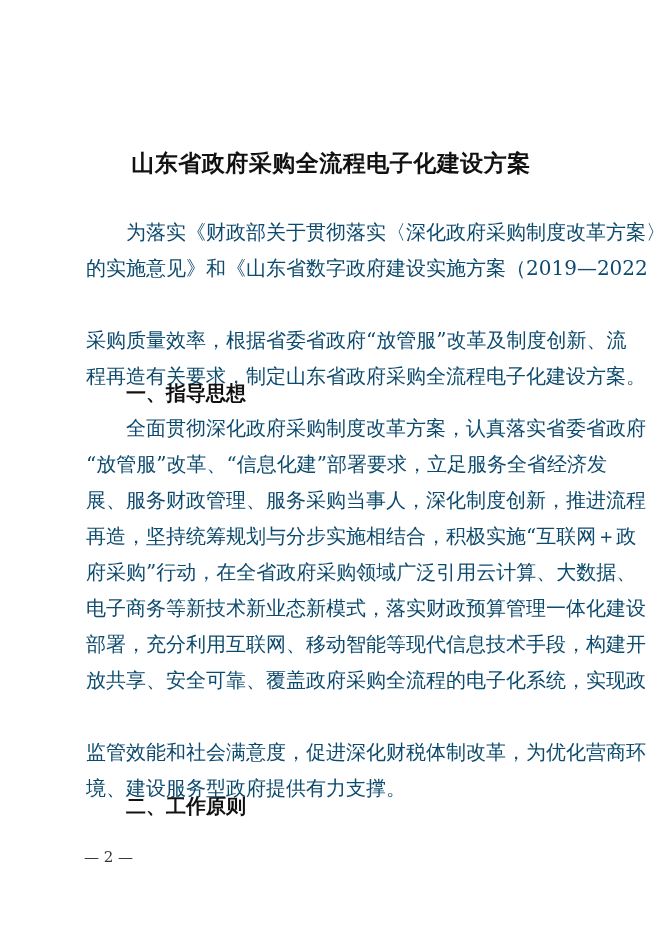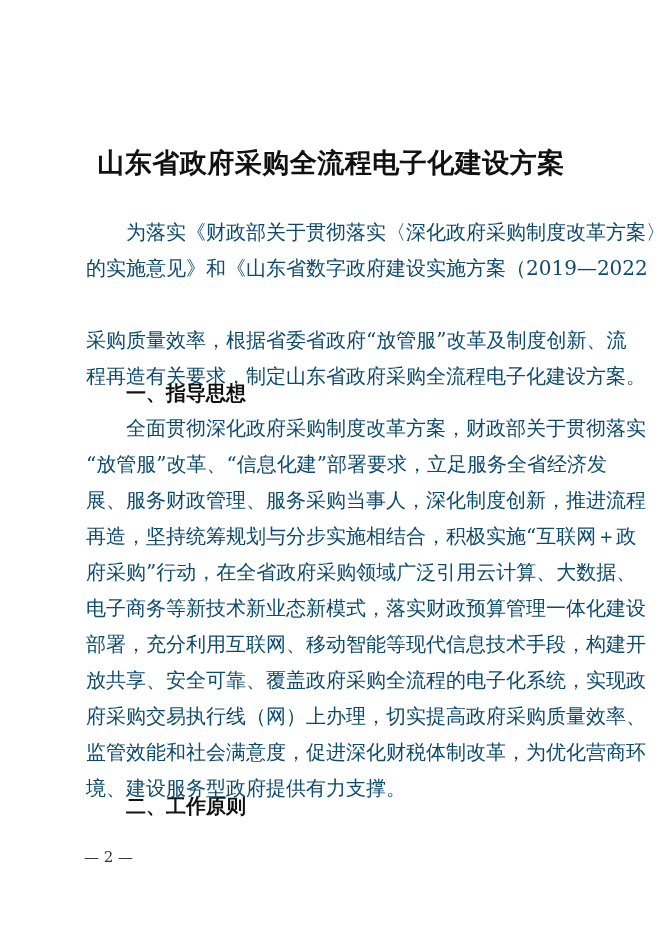--- a/index.html
+++ b/index.html
@@ -1,21 +1,21 @@
 <!DOCTYPE html>
 <html><head>
   <meta charset="utf-8">
   <style>
     html, body { margin: 0; padding: 0; background: #ffffff; }
     body { width: 662px; height: 936px; position: relative; overflow: hidden; color: #1a1a1a; }
     .page { position: absolute; left: 0; top: 0; width: 662px; height: 936px; background: #fff; }
     .title {
       position: absolute; left: 0; width: 662px; top: 146px; text-align: center;
       font-family: "DejaVu Serif", "Liberation Serif", serif; font-weight: bold;
-      font-size: 27px; letter-spacing: 0.5px; color: #111;
+      font-size: 23px; letter-spacing: 0.5px; color: #111;
       line-height: 34px; white-space: nowrap;
     }
     .line {
       position: absolute; left: 86px; width: 497px; height: 36px; line-height: 36px;
       font-family: "DejaVu Serif", "Liberation Serif", serif; font-size: 20px;
       color: #0c4a6e; white-space: nowrap; overflow: visible;
       text-align: justify; text-align-last: justify;
     }
     .line.last { text-align-last: left; }
     .line.indent { left: 126px; width: 457px; }
@@ -36,28 +36,27 @@
 <div class="page">
 
   <div class="title">山东省政府采购全流程电子化建设方案</div>
 
   <div class="line indent" style="top:214px;">为落实《财政部关于贯彻落实〈深化政府采购制度改革方案〉</div>
   <div class="line" style="top:250px;">的实施意见》和《山东省数字政府建设实施方案（2019—2022</div>
   <div class="line" style="top:322px;">采购质量效率，根据省委省政府“放管服”改革及制度创新、流</div>
   <div class="line last" style="top:358px;">程再造有关要求，制定山东省政府采购全流程电子化建设方案。</div>
 
   <div class="heading" style="top:375px;">一、指导思想</div>
-  <div class="line indent" style="top:410px;">全面贯彻深化政府采购制度改革方案，财政部关于贯彻落实</div>
+  <div class="line indent" style="top:410px;">全面贯彻深化政府采购制度改革方案，认真落实省委省政府</div>
   <div class="line" style="top:446px;">“放管服”改革、“信息化建”部署要求，立足服务全省经济发</div>
   <div class="line" style="top:482px;">展、服务财政管理、服务采购当事人，深化制度创新，推进流程</div>
   <div class="line" style="top:518px;">再造，坚持统筹规划与分步实施相结合，积极实施“互联网＋政</div>
   <div class="line" style="top:554px;">府采购”行动，在全省政府采购领域广泛引用云计算、大数据、</div>
   <div class="line" style="top:590px;">电子商务等新技术新业态新模式，落实财政预算管理一体化建设</div>
   <div class="line" style="top:626px;">部署，充分利用互联网、移动智能等现代信息技术手段，构建开</div>
   <div class="line" style="top:662px;">放共享、安全可靠、覆盖政府采购全流程的电子化系统，实现政</div>
-  <div class="line" style="top:698px;">府采购交易执行线（网）上办理，切实提高政府采购质量效率、</div>
   <div class="line" style="top:734px;">监管效能和社会满意度，促进深化财税体制改革，为优化营商环</div>
   <div class="line last" style="top:770px;">境、建设服务型政府提供有力支撑。</div>
 
   <div class="heading" style="top:788px;">二、工作原则</div>
 
   <div class="pagenum">— 2 —</div>
 </div>
 
 </body></html>

